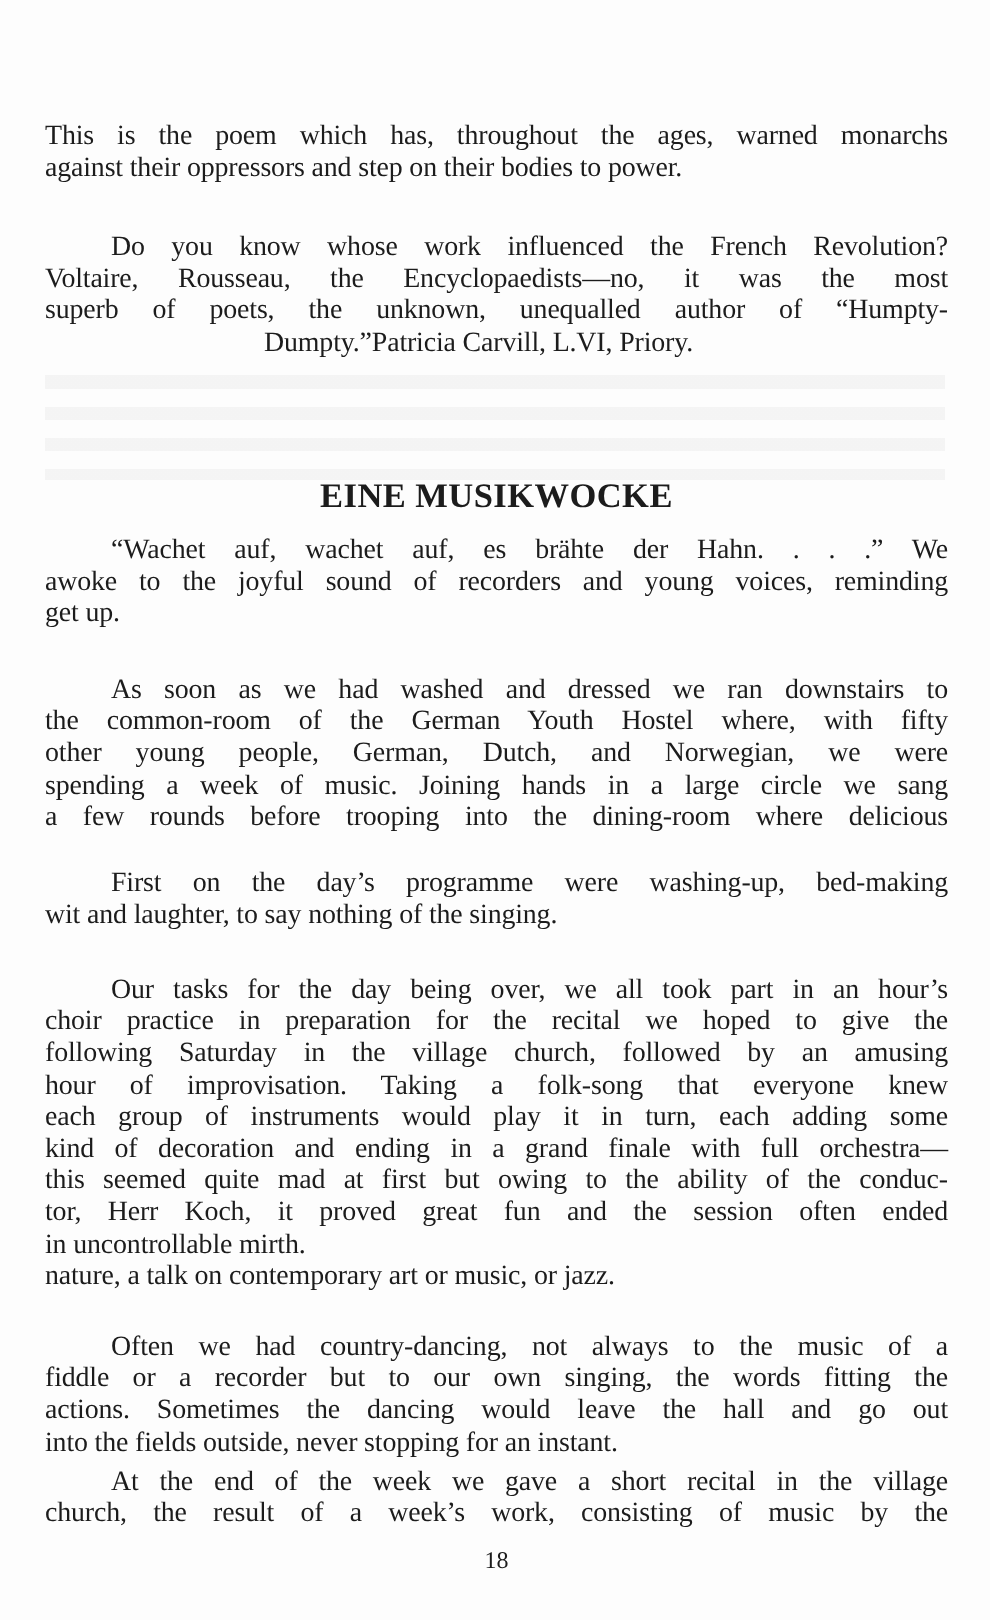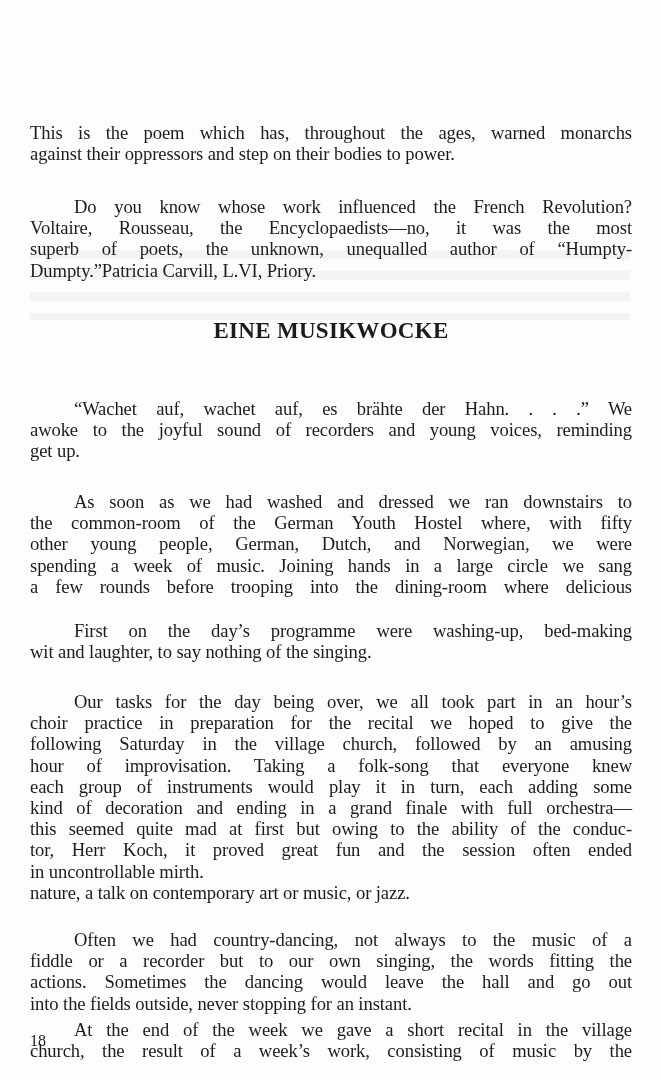--- a/index.html
+++ b/index.html
@@ -17,42 +17,42 @@
     width: 602px;
   }
   .p {
     position: absolute;
     left: 0; width: 602px;
     font-size: 18.6px;
     line-height: 21.2px;
     text-align: justify;
     text-align-last: left;
     letter-spacing: -0.1px;
-    margin-top: 42px;
   }
   .line {
     display: block;
     text-align: justify;
     text-align-last: justify;
     white-space: nowrap;
   }
   .line.last { text-align-last: left; }
-  .sig-line { display: flex; justify-content: flex-start; }
+  .sig-line { display: flex; justify-content: center; }
   .sig { padding-right: 24px; }
   .title {
     position: absolute;
     top: 318px; left: 0; width: 602px;
     text-align: center;
     font-weight: bold;
     font-size: 23px;
     letter-spacing: 0.3px;
   }
   .pageno {
     position: absolute;
     top: 1032px; left: 0; width: 602px;
+    text-align: center;
     font-size: 16px;
   }
   .bleed {
     position: absolute;
     left: 30px; top: 250px; width: 600px; height: 70px;
     opacity: 0.035;
     background: repeating-linear-gradient(180deg, #000 0 9px, transparent 9px 21px);
     pointer-events: none;
   }
 </style>

